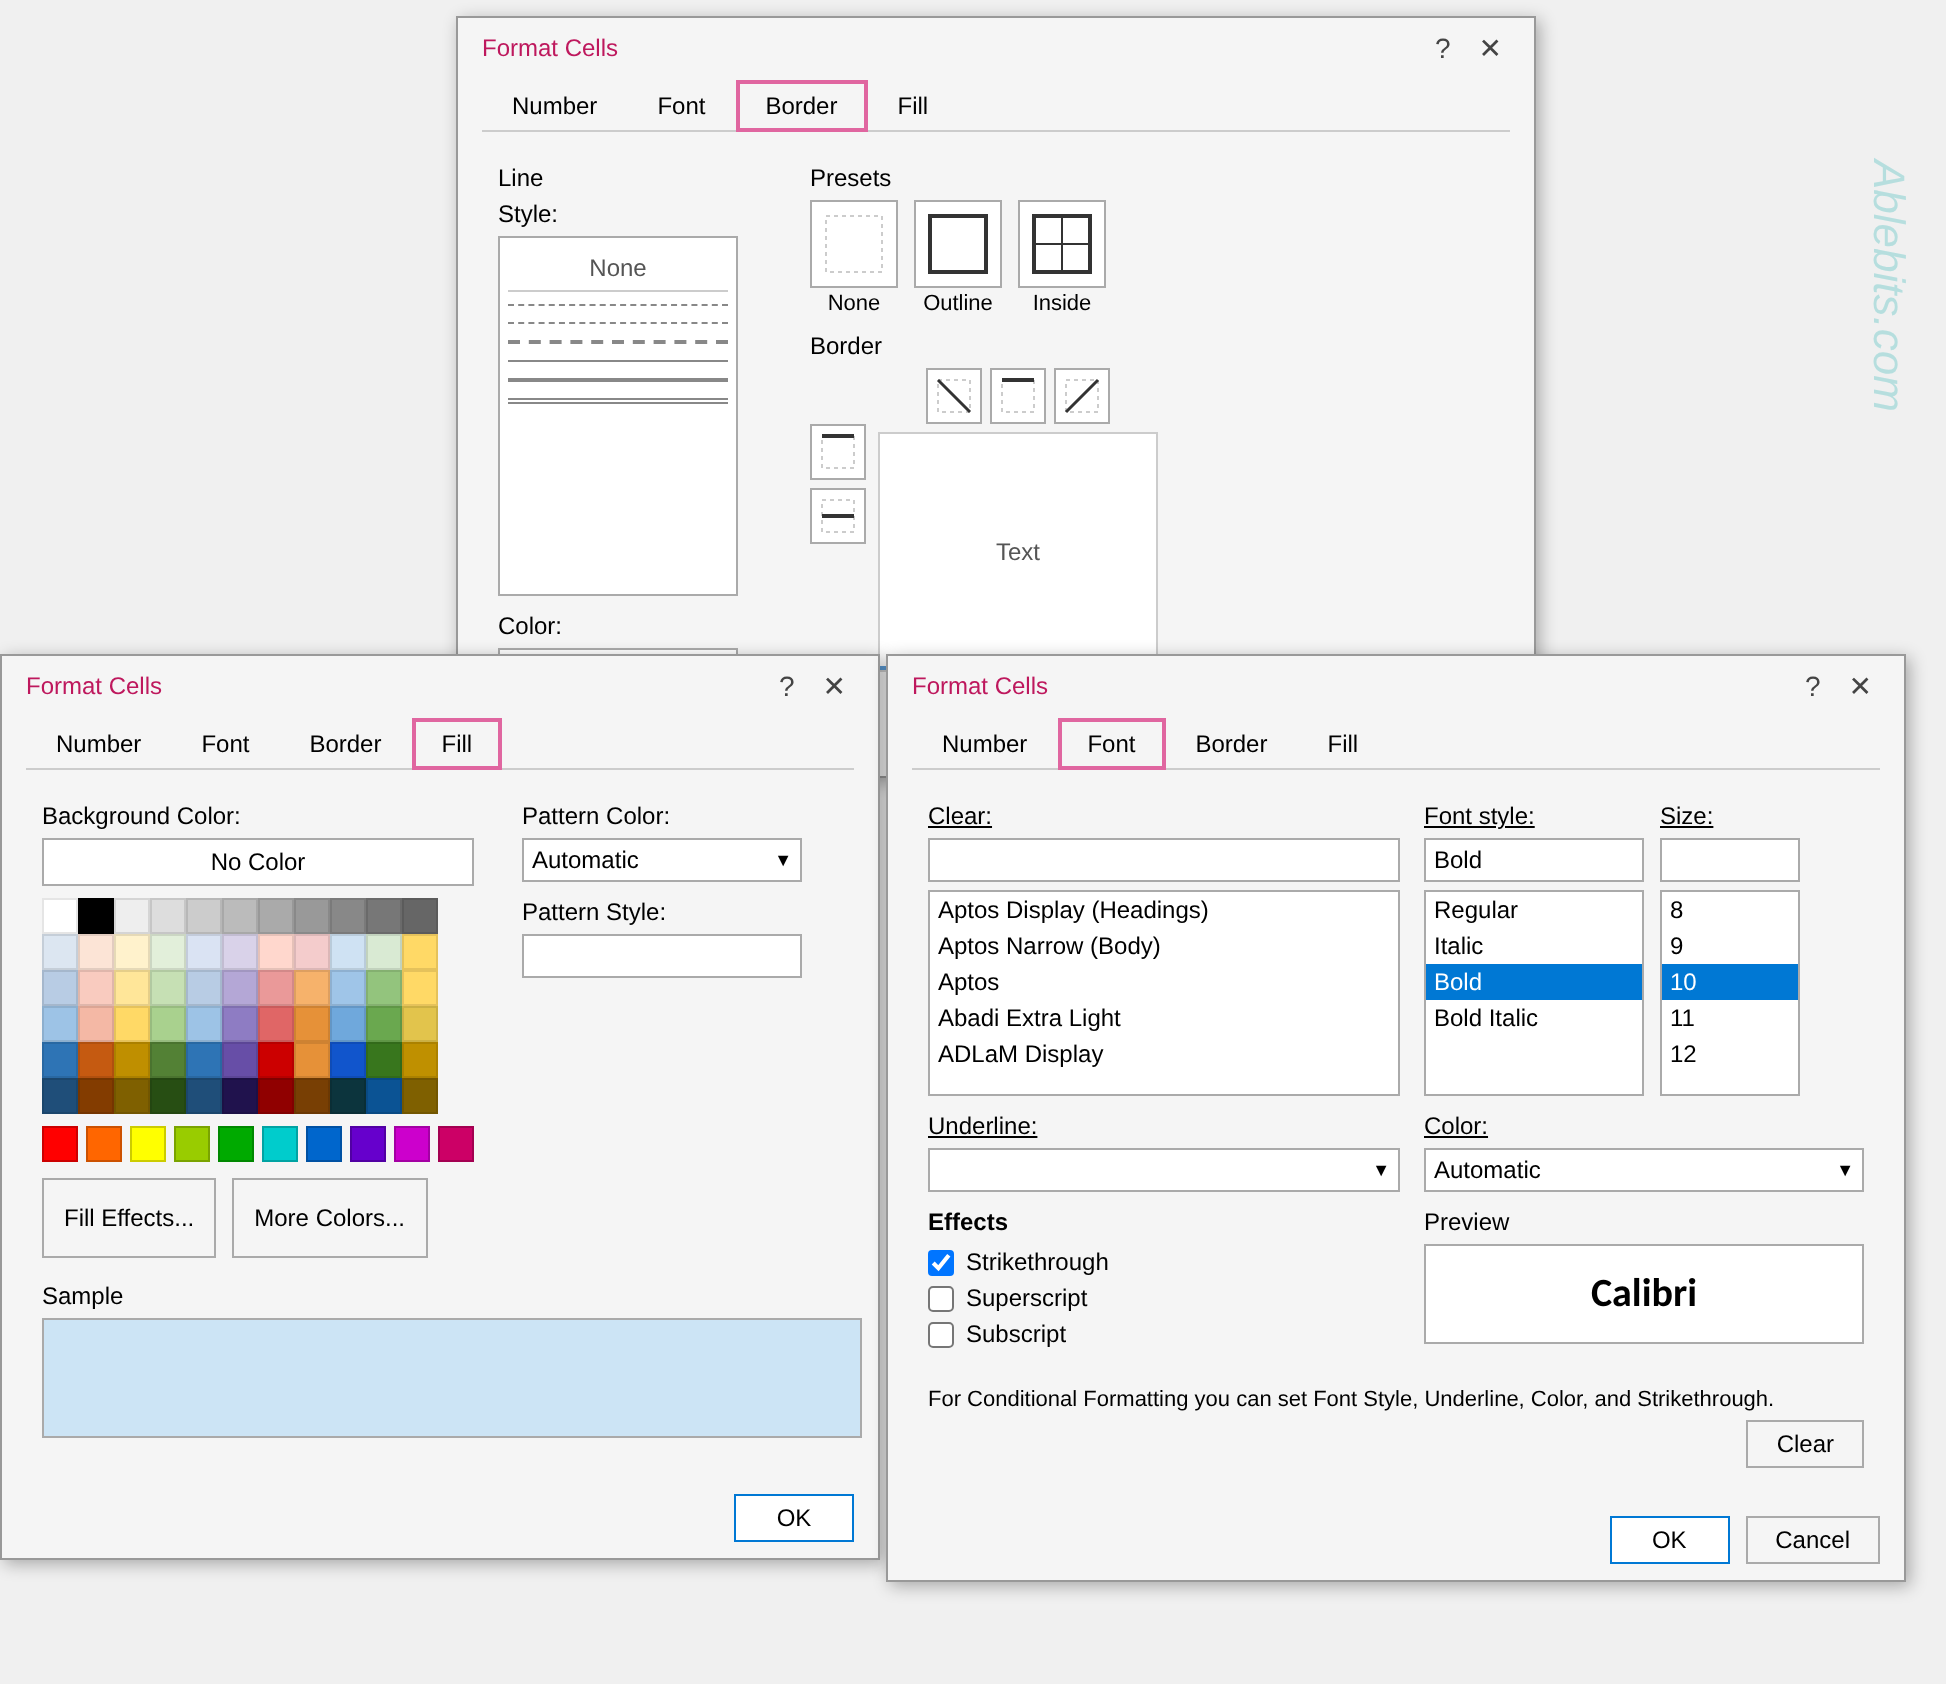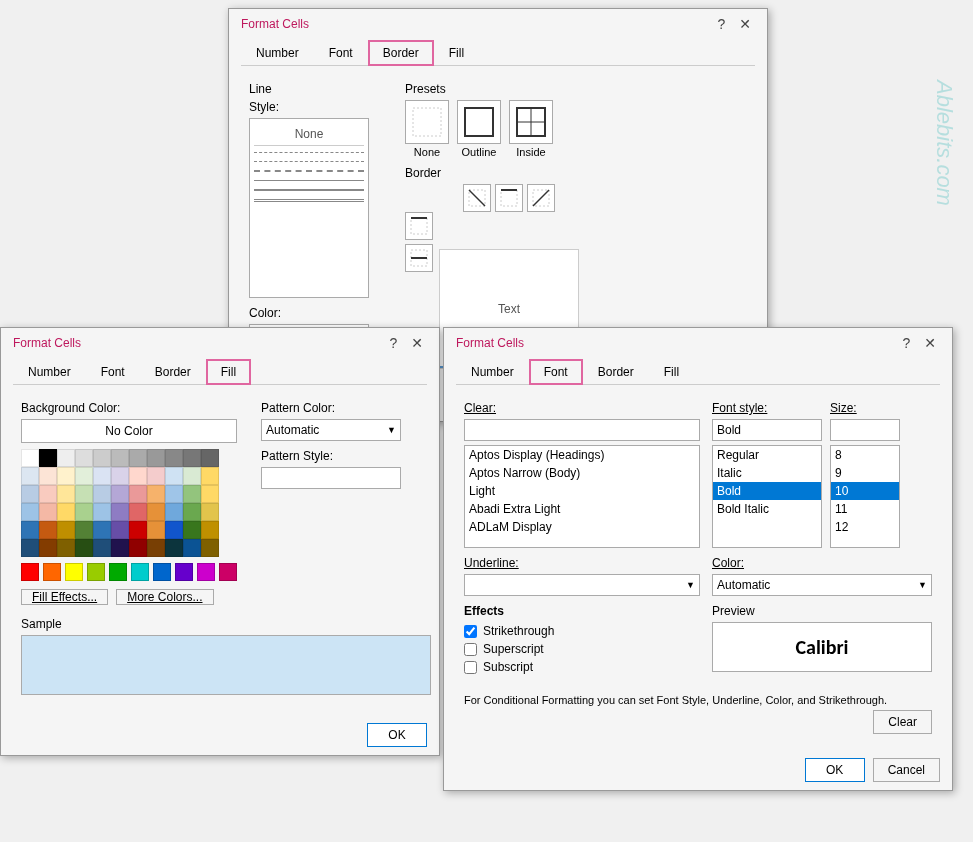--- a/index.html
+++ b/index.html
@@ -216,21 +216,20 @@
       width: 140px;
       height: 120px;
       border: 1px solid #ccc;
       background: white;
       position: relative;
       display: flex;
       align-items: center;
       justify-content: center;
       font-size: 12px;
       color: #555;
-      margin-top: 33px;
     }
 
     .preview-bottom-border {
       position: absolute;
       bottom: 0;
       left: 0;
       right: 0;
       border-bottom: 2px solid #5b9bd5;
     }
 
@@ -299,26 +298,25 @@
       border: 1px solid rgba(0,0,0,0.2);
       cursor: pointer;
     }
 
     .fill-buttons {
       display: flex;
       gap: 8px;
     }
 
     .fill-btn {
-      padding: 0 10px;
+      padding: 12px 10px;
       border: 1px solid #aaa;
       background: #f5f5f5;
       cursor: pointer;
       font-size: 12px;
-      text-decoration: underline;
     }
 
     .pattern-section {
       width: 160px;
     }
 
     .pattern-color-label, .pattern-style-label {
       font-size: 12px;
       margin-bottom: 4px;
     }
@@ -864,21 +862,21 @@
       <button class="tab">Fill</button>
     </div>
     <div class="font-body">
 
       <div class="font-col">
         <div class="font-col-label">Clear:</div>
         <input type="text" class="font-input" value="" style="">
         <div class="font-list">
           <div class="font-list-item">Aptos Display (Headings)</div>
           <div class="font-list-item">Aptos Narrow (Body)</div>
-          <div class="font-list-item">Light</div>
+          <div class="font-list-item">Aptos</div>
           <div class="font-list-item">Abadi Extra Light</div>
           <div class="font-list-item">ADLaM Display</div>
 
         </div>
 
         
         <div class="underline-section">
           <div class="underline-label">Underline:</div>
           <div class="underline-drop">
             <span></span>

